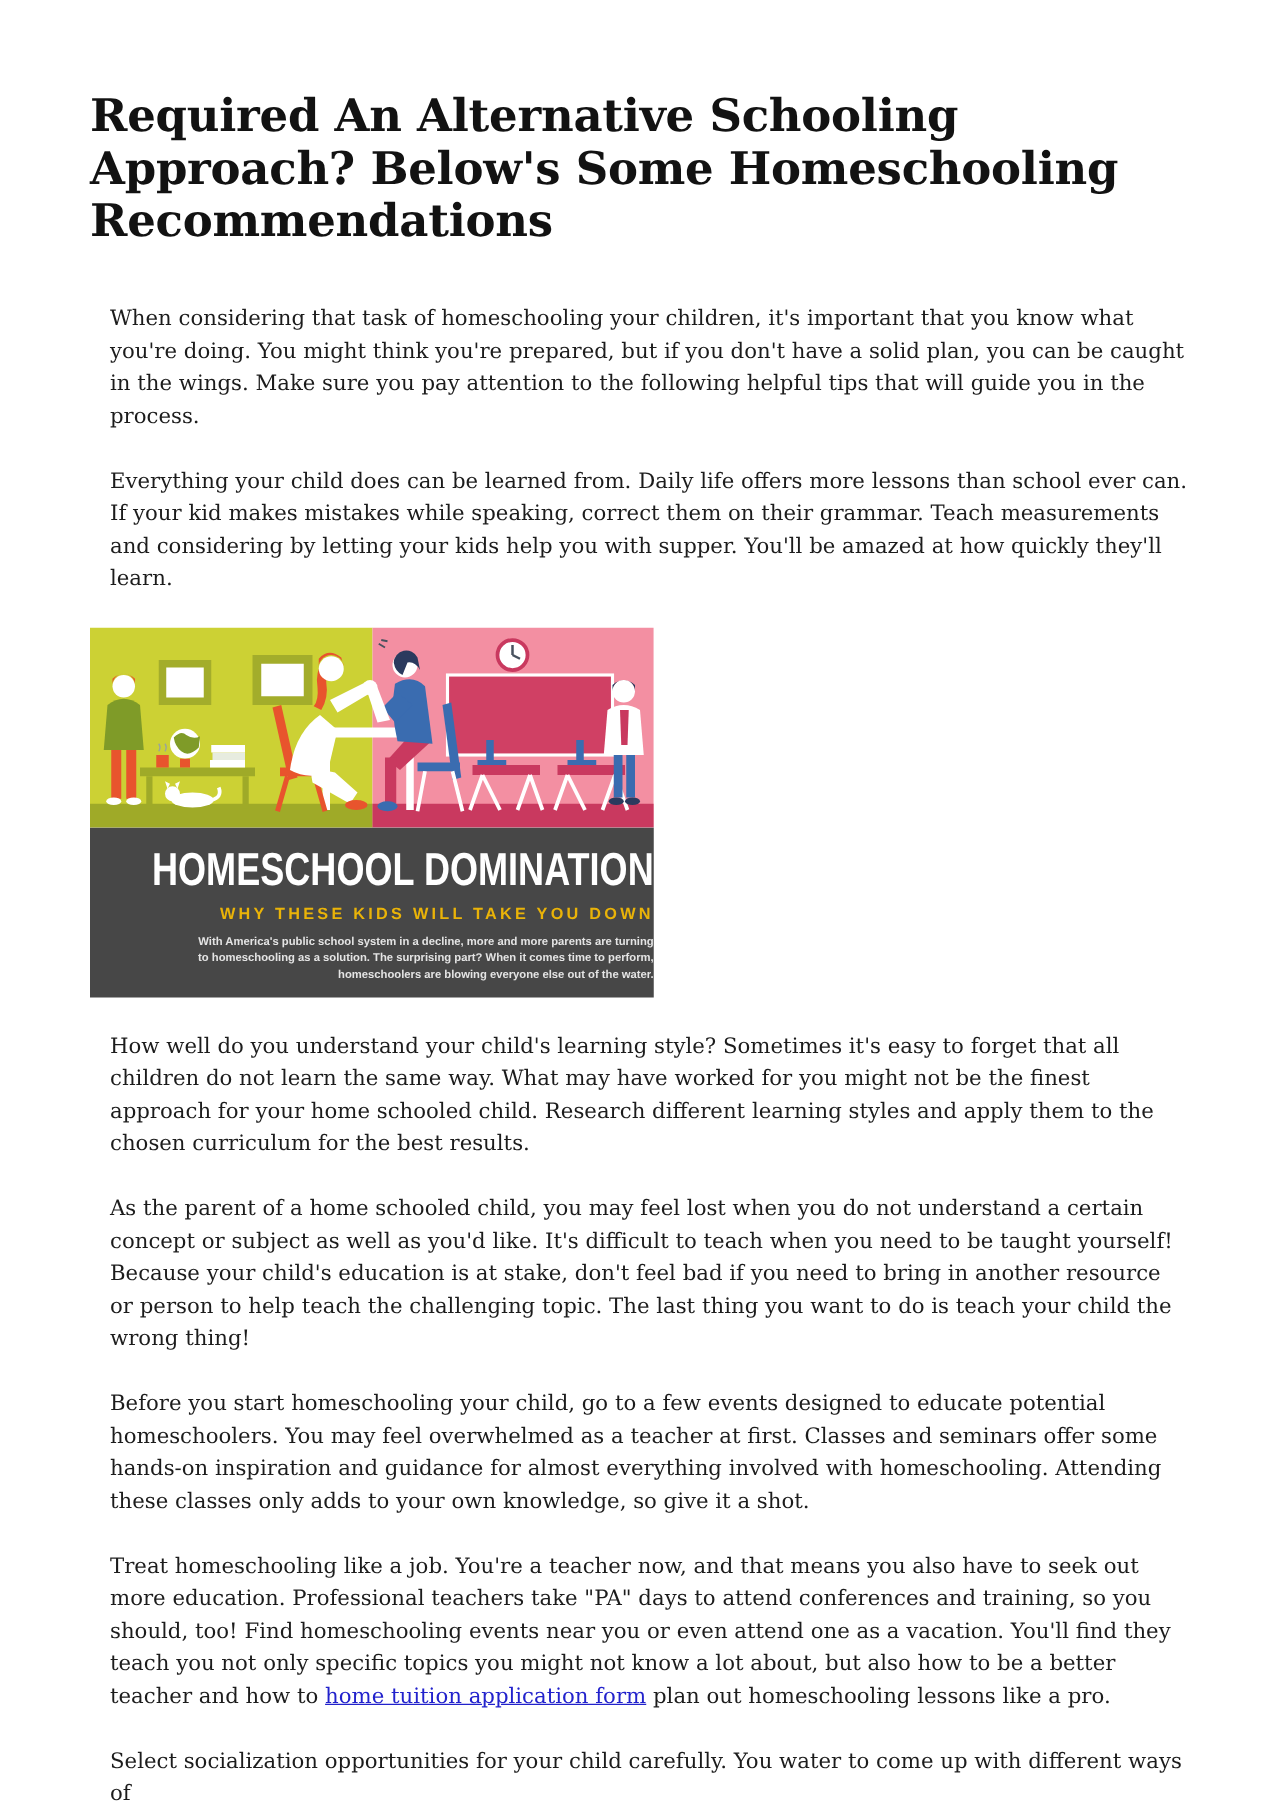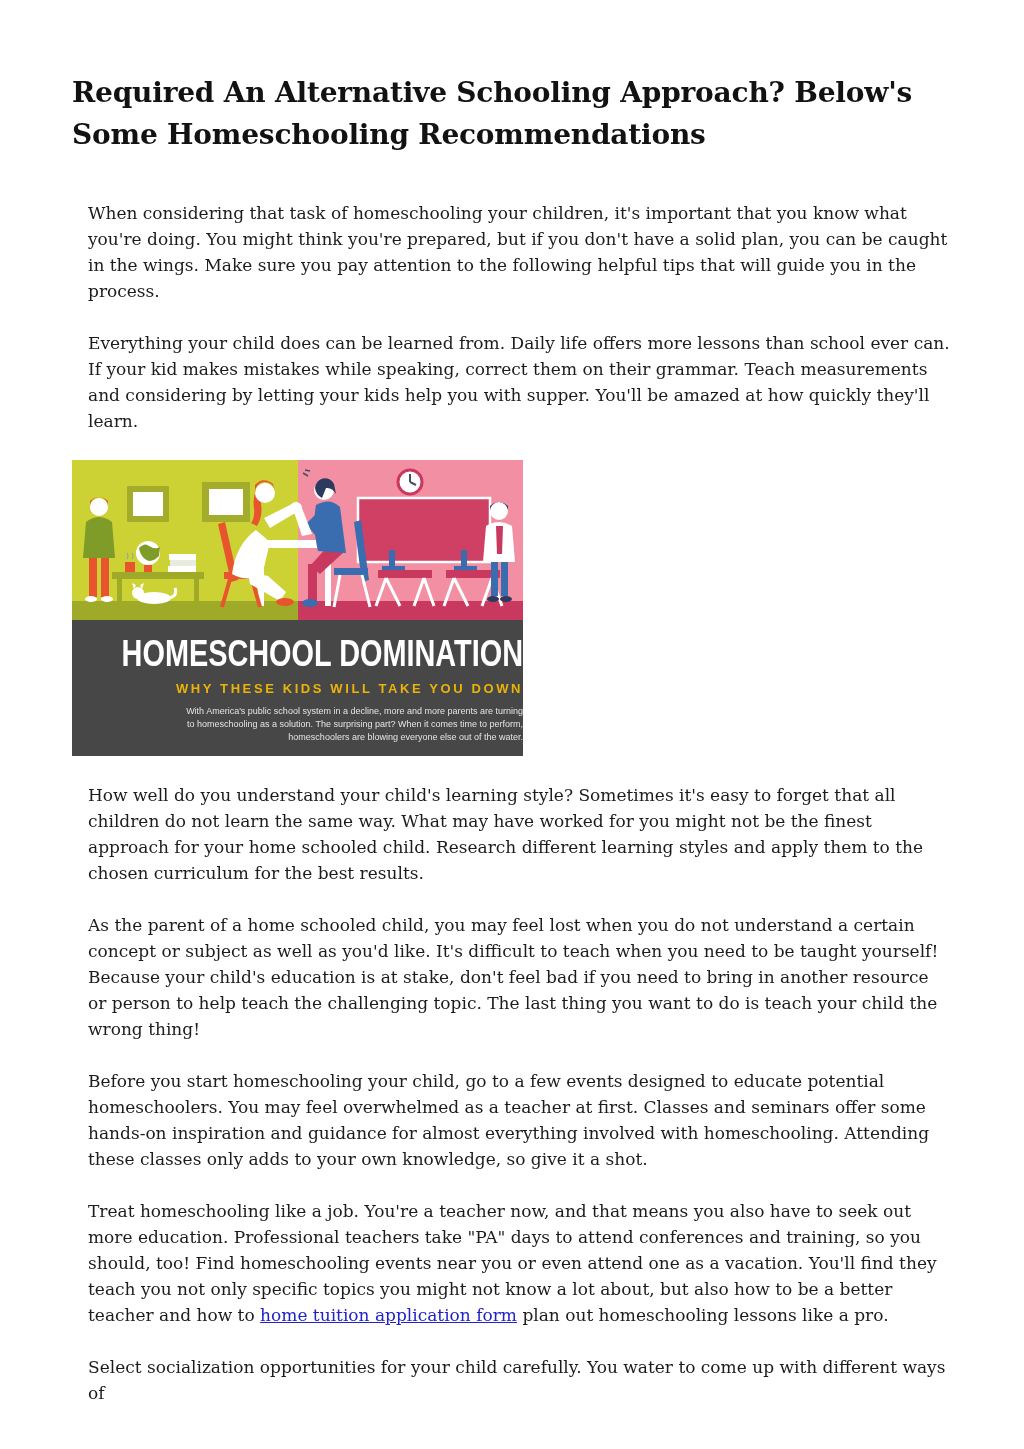--- a/index.html
+++ b/index.html
@@ -4,21 +4,21 @@
 <style>
   html,body{margin:0;padding:0;}
   body{
     width:1024px;height:1449px;background:#ffffff;overflow:hidden;
     font-family:"DejaVu Serif","Liberation Serif",serif;
     color:#1c1c1c;
   }
   .content{padding:72px 72px 0 72px;width:880px;}
   h1.article-title{
     margin:0 0 44px 0;
-    font-size:28px;line-height:42px;font-weight:700;color:#121212;
+    font-size:36px;line-height:42px;font-weight:700;color:#121212;
     letter-spacing:-0.2px;
   }
   p.para{margin:0 0 26px 16px;font-size:17px;line-height:26px;}
   p.para.last{margin-bottom:0;}
   a.inline-link{color:#2222cc;text-decoration:underline;cursor:pointer;}
 
   figure.infographic{margin:0 0 26px 0;padding:0;width:451px;}
   .illu{display:block;width:451px;height:160px;}
   .info-dark{
     width:451px;height:136px;background:#474747;text-align:right;
@@ -26,21 +26,21 @@
   }
   .info-title{
     margin-top:14px;color:#ffffff;font-weight:700;font-size:37px;line-height:40px;
     white-space:nowrap;transform:scaleX(0.78);transform-origin:50% 50%;
   }
   .info-subtitle{
     margin-top:7px;color:#eab308;font-weight:700;font-size:13px;line-height:16px;
     letter-spacing:2.6px;white-space:nowrap;
   }
   .info-caption{
-    margin-top:8px;color:#e4e4e4;font-size:9px;line-height:13px;font-weight:400;
+    margin-top:8px;color:#e4e4e4;font-size:9px;line-height:13px;font-weight:700;
   }
   .info-caption div{white-space:nowrap;}
 </style>
 </head>
 <body>
 
 <div class="content">
 
   <h1 class="article-title">Required An Alternative Schooling Approach? Below's Some Homeschooling Recommendations</h1>
 

